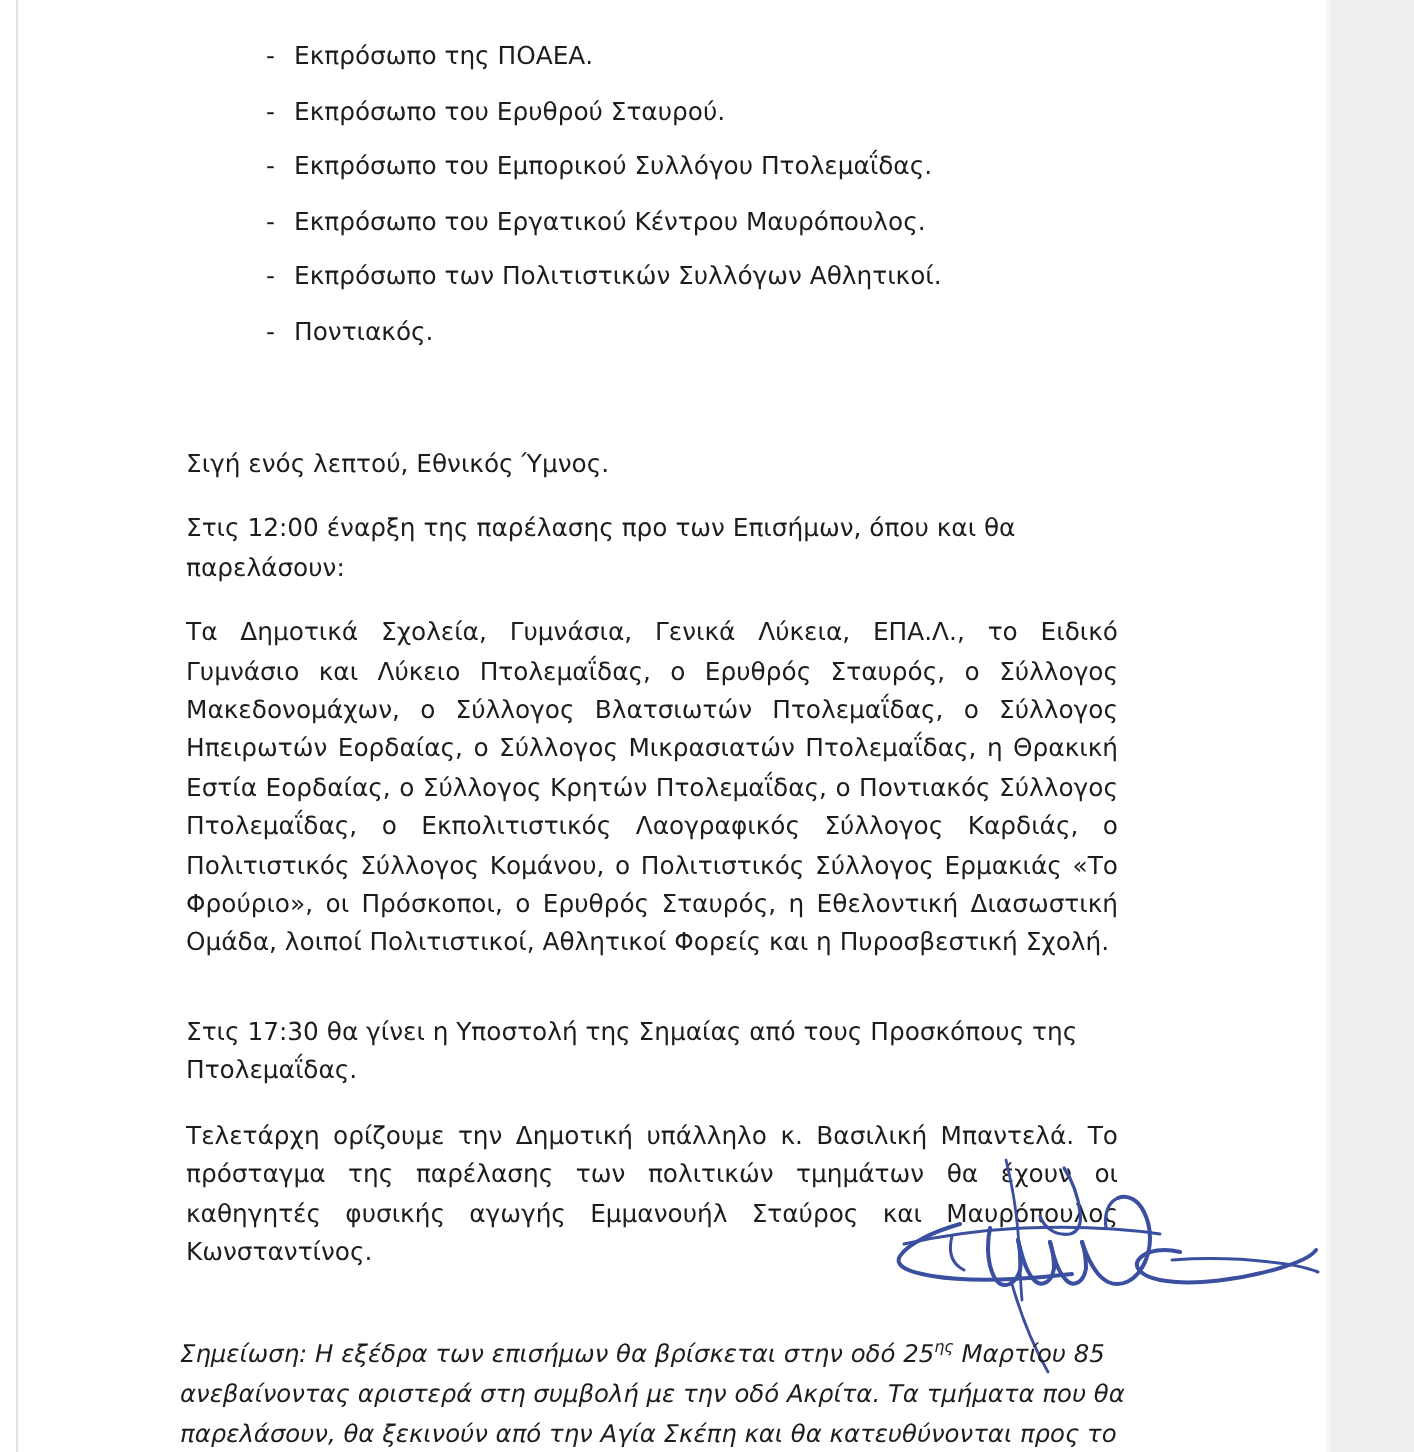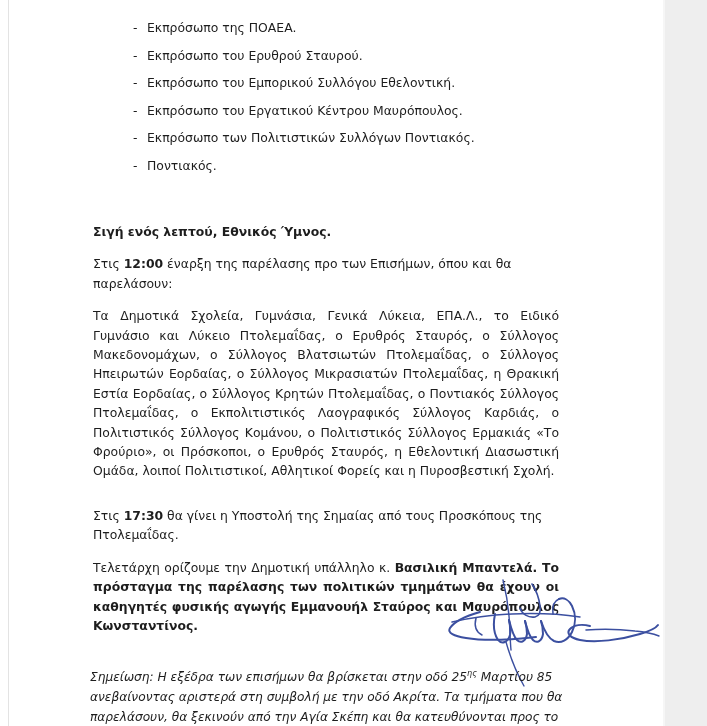--- a/index.html
+++ b/index.html
@@ -81,21 +81,21 @@
     font-size: 12.4px;
     line-height: 19.4px;
     color: #1d1d1d;
     margin: 0;
   }
   .para.justified {
     text-align: justify;
     text-justify: inter-word;
   }
   .bold {
-    font-weight: bold;
+    font-weight: normal;
   }
   .spacer-sm { height: 13px; }
 
   .sig-block {
     position: absolute;
     left: 0;
     top: 575px;
     width: 665px;
     height: 75px;
   }
@@ -137,29 +137,29 @@
       <li class="bullet-item">
         <span class="bullet-dash">-</span>
         <span>Εκπρόσωπο της ΠΟΑΕΑ.</span>
       </li>
       <li class="bullet-item">
         <span class="bullet-dash">-</span>
         <span>Εκπρόσωπο του Ερυθρού Σταυρού.</span>
       </li>
       <li class="bullet-item">
         <span class="bullet-dash">-</span>
-        <span>Εκπρόσωπο του Εμπορικού Συλλόγου Εθελοντική.</span>
+        <span>Εκπρόσωπο του Εμπορικού Συλλόγου Πτολεμαΐδας.</span>
       </li>
       <li class="bullet-item">
         <span class="bullet-dash">-</span>
         <span>Εκπρόσωπο του Εργατικού Κέντρου Μαυρόπουλος.</span>
       </li>
       <li class="bullet-item">
         <span class="bullet-dash">-</span>
-        <span>Εκπρόσωπο των Πολιτιστικών Συλλόγων Ποντιακός.</span>
+        <span>Εκπρόσωπο των Πολιτιστικών Συλλόγων Αθλητικοί.</span>
       </li>
       <li class="bullet-item">
         <span class="bullet-dash">-</span>
         <span>Ποντιακός.</span>
       </li>
     </ul>
 
     <div style="height:36px"></div>
 
     <p class="para bold">Σιγή ενός λεπτού, Εθνικός Ύμνος.</p>

